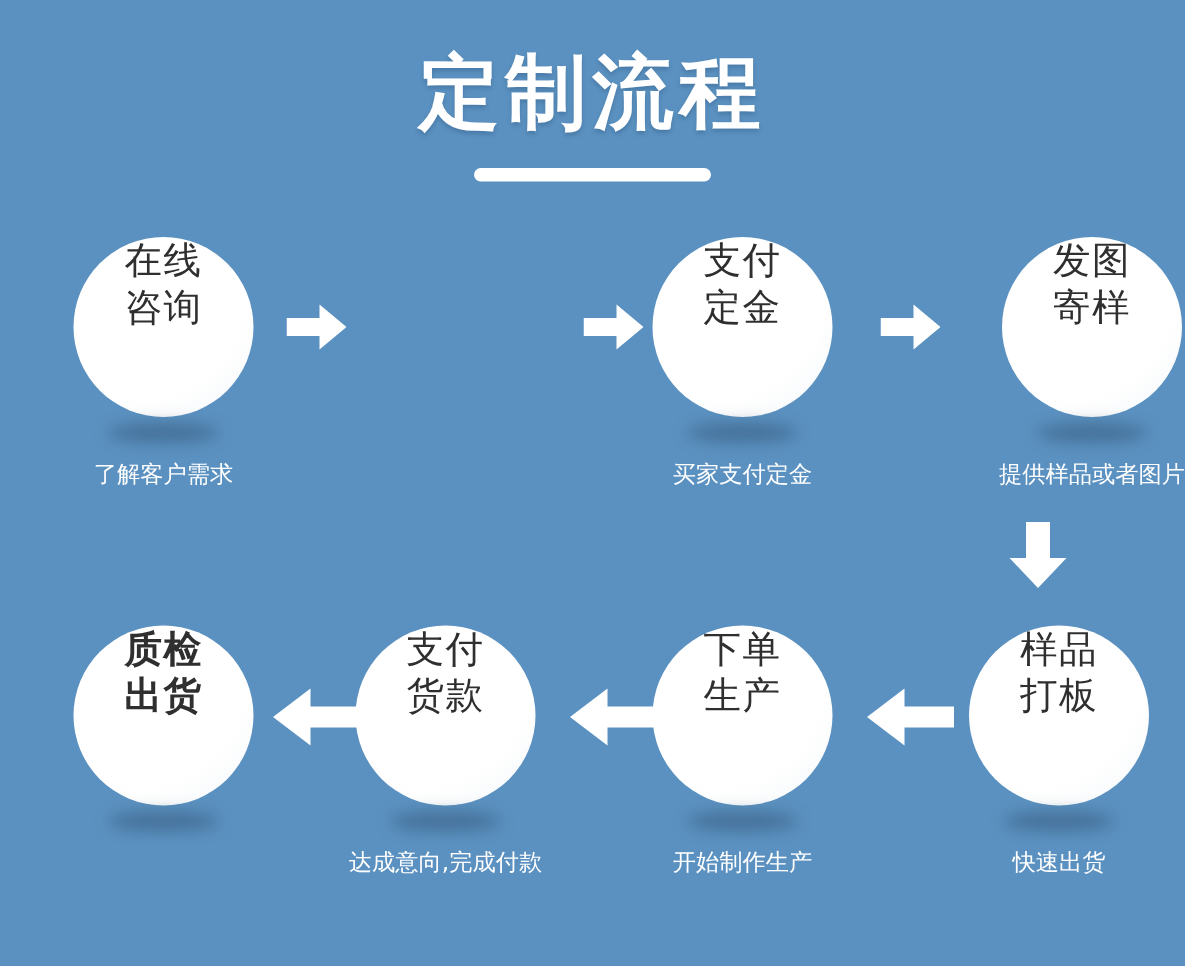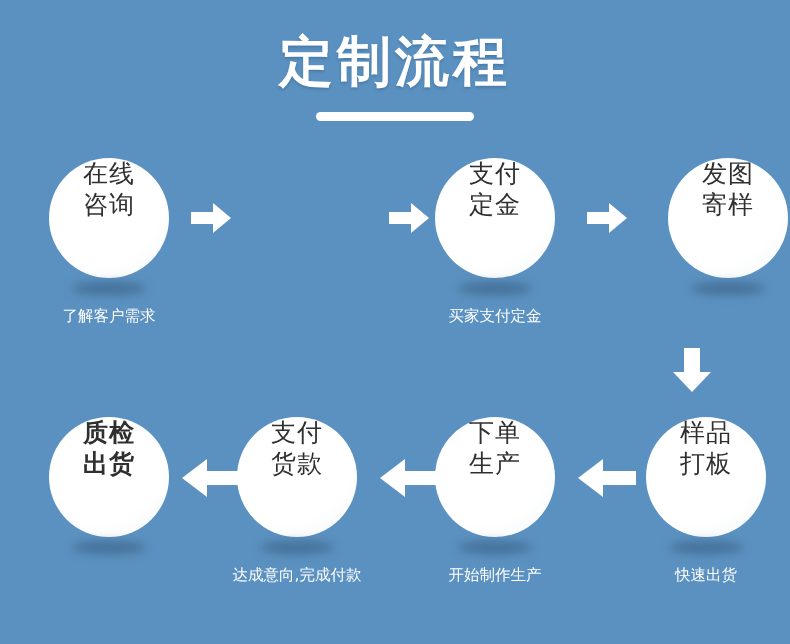--- a/index.html
+++ b/index.html
@@ -129,20 +129,21 @@
     <div class="node-shadow"></div>
     <div class="node-caption">买家支付定金</div>
   </div>
 
   <div class="node" style="left:668px; top:158px;">
     <div class="node-circle">
       <span class="node-line">发图</span>
       <span class="node-line">寄样</span>
     </div>
     <div class="node-shadow"></div>
+    <div class="node-caption">提供样品或者图片</div>
   </div>
 
   <div class="arrow" style="left:191px; top:200px;">
     <svg width="40" height="36" viewBox="0 0 40 36" aria-hidden="true">
       <path d="M0 12 L22 12 L22 3 L40 18 L22 33 L22 24 L0 24 Z" fill="#ffffff"></path>
     </svg>
   </div>
   <div class="arrow" style="left:389px; top:200px;">
     <svg width="40" height="36" viewBox="0 0 40 36" aria-hidden="true">
       <path d="M0 12 L22 12 L22 3 L40 18 L22 33 L22 24 L0 24 Z" fill="#ffffff"></path>

